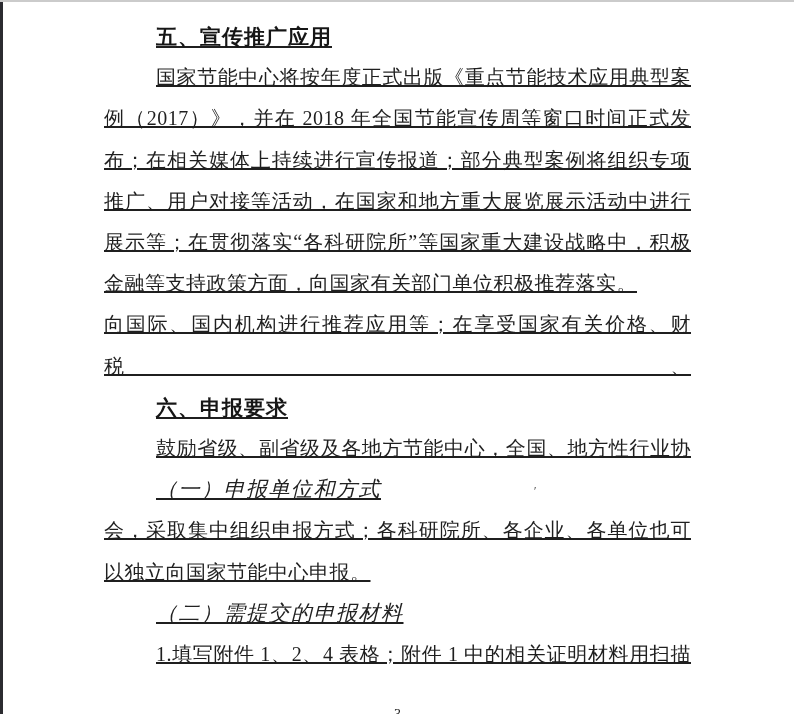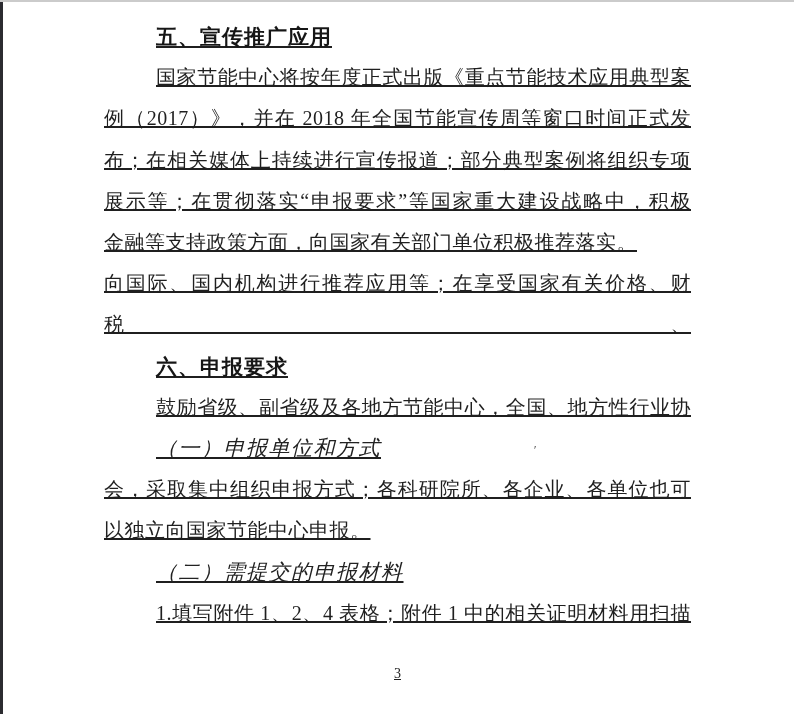--- a/index.html
+++ b/index.html
@@ -87,21 +87,22 @@
 <div class="edge-left"></div>
 <div class="edge-top"></div>
 
 <div class="doc">
 
   <div class="line h1 indent">五、宣传推广应用</div>
 
   <div class="line fill indent">国家节能中心将按年度正式出版《重点节能技术应用典型案</div>
   <div class="line fill">例（2017）》，并在 2018 年全国节能宣传周等窗口时间正式发</div>
   <div class="line fill">布；在相关媒体上持续进行宣传报道；部分典型案例将组织专项</div>
-  <div class="line fill">展示等；在贯彻落实“申报要求”等国家重大建设战略中，积极</div>
+  <div class="line fill">推广、用户对接等活动，在国家和地方重大展览展示活动中进行</div>
+  <div class="line fill">展示等；在贯彻落实“各科研院所”等国家重大建设战略中，积极</div>
   <div class="line">金融等支持政策方面，向国家有关部门单位积极推荐落实。</div>
   <div class="line fill">向国际、国内机构进行推荐应用等；在享受国家有关价格、财税、</div>
 
   <div class="line h1 indent">六、申报要求</div>
 
   <div class="line fill indent">鼓励省级、副省级及各地方节能中心，全国、地方性行业协</div>
 
   <div class="line h2 indent">
     <span>（一）申报单位和方式</span>
     <span class="stray">′</span>

